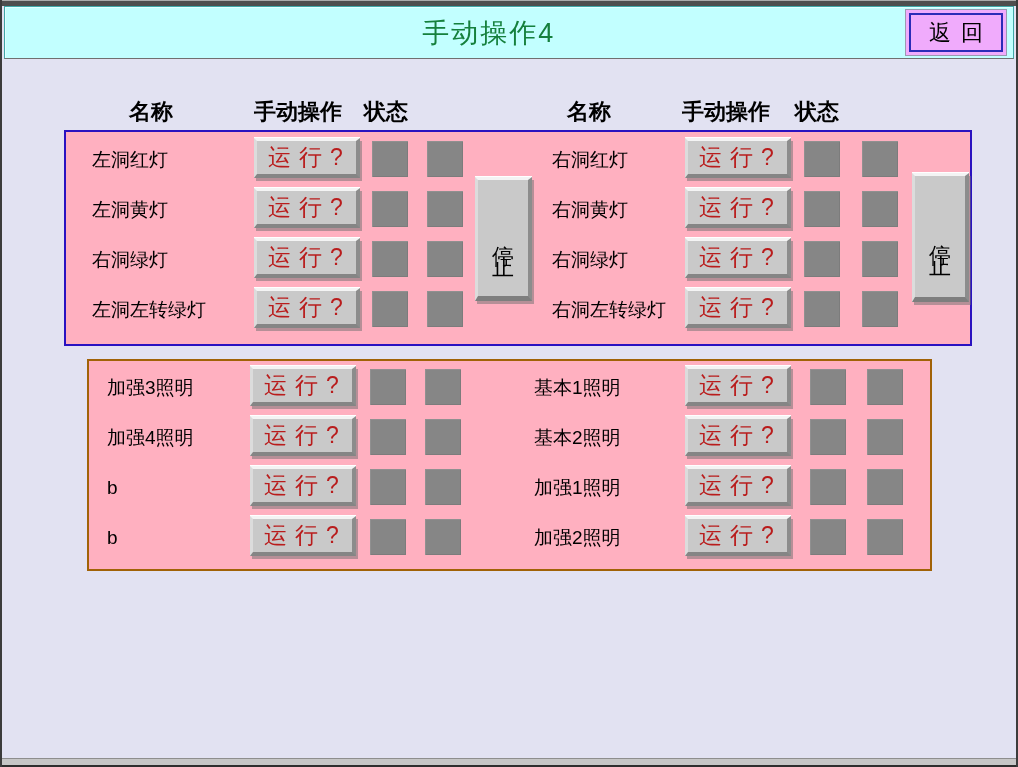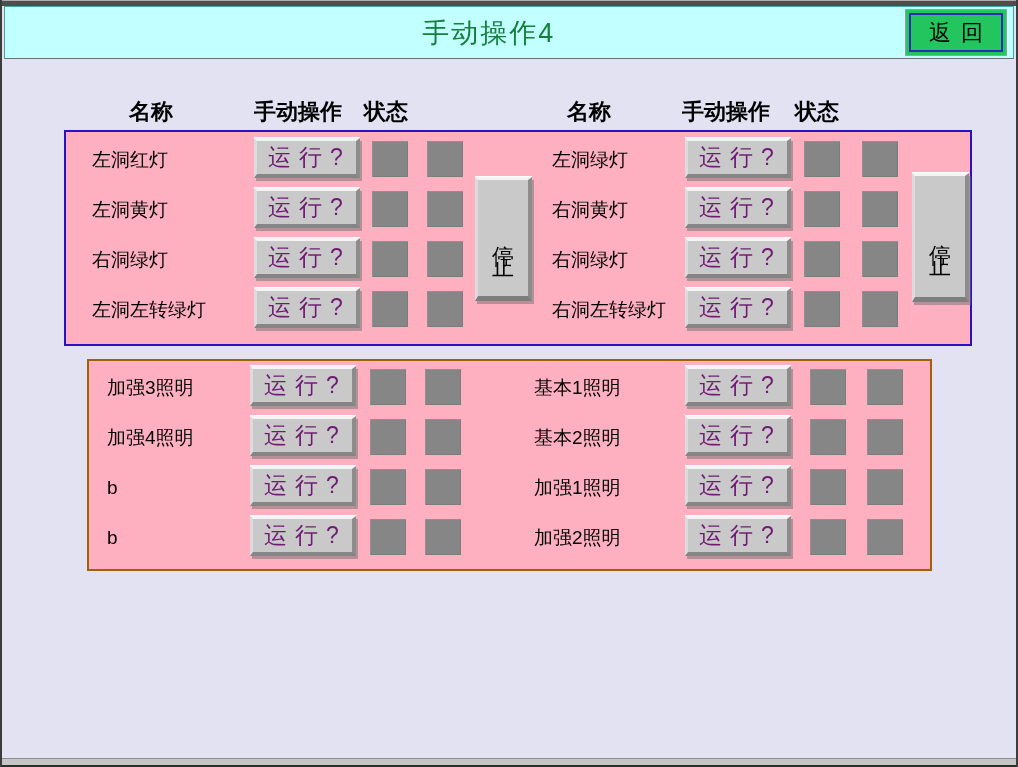--- a/index.html
+++ b/index.html
@@ -17,21 +17,21 @@
     position:absolute; top:6px; left:2px; right:2px; height:53px;
     background:#C2FFFF; border:1px solid #3FA8A8; border-bottom-color:#707070;
     box-shadow: inset 1px 1px 0 #E2FFFF;
   }
   .page-title {
     position:absolute; left:48%; top:50%; transform:translate(-50%,-50%);
     font-size:27px; color:#15803d; letter-spacing:2px; white-space:nowrap;
   }
   .back-btn {
     position:absolute; top:2px; right:6px; width:102px; height:47px;
-    background:#22c55e; border:1px solid #9A9AB0; cursor:pointer; padding:12px;
+    background:#f0abfc; border:1px solid #9A9AB0; cursor:pointer; padding:12px;
   }
   .back-btn-inner {
     position:absolute; top:3px; left:3px; right:3px; bottom:3px;
     border:2px solid #2B2BB8; display:flex; align-items:center; justify-content:center;
     font-size:22px; letter-spacing:10px; padding-left:10px; color:#000;
     font-family:"Liberation Sans", sans-serif;
   }
   .col-head {
     position:absolute; top:97px; font-size:22px; font-weight:bold; color:#000; white-space:nowrap;
   }
@@ -40,21 +40,21 @@
   }
   .panel1 { left:62px; top:130px; width:908px; height:216px; border:2px solid #2A12C0; }
   .panel2 { left:85px; top:359px; width:845px; height:212px; border:2px solid #a16207; }
   .row { position:absolute; left:0; right:8px; height:44px; }
   .rlabel {
     position:absolute; top:50%; transform:translateY(-50%);
     font-size:19px; color:#000; white-space:nowrap;
   }
   .run {
     position:absolute; top:0; width:106px; height:40px;
-    background:#C9C9C9; color:#701a75;
+    background:#C9C9C9; color:#b91c1c;
     border-top:3px solid #F4F4F4; border-left:3px solid #DCDCDC;
     border-right:4px solid #8C8C8C; border-bottom:4px solid #858585;
     box-shadow: 2px 3px 0 rgba(110,110,110,0.5), 0 -1px 0 #FFFFFF;
     font-size:23px; letter-spacing:8px; padding-left:6px; white-space:nowrap;
     font-family:"Liberation Sans", sans-serif; cursor:pointer; line-height:1;
   }
   .sq { position:absolute; top:3px; width:36px; height:36px; background:#868686;
         box-shadow: inset 1px 1px 0 #909090, inset -1px -1px 0 #7C7C7C; }
   
   .p1L .rlabel { left:26px; }  .p1L .run { left:188px; }
@@ -125,21 +125,21 @@
       <span class="sq sq2"></span>
     </div>
     <div class="row p1L" style="top:156px">
       <span class="rlabel">左洞左转绿灯</span>
       <button class="run">运行?</button>
       <span class="sq sq1"></span>
       <span class="sq sq2"></span>
     </div>
 
     <div class="row p1R" style="top:6px">
-      <span class="rlabel">左洞绿灯</span>
+      <span class="rlabel">右洞红灯</span>
       <button class="run">运行?</button>
       <span class="sq sq1"></span>
       <span class="sq sq2"></span>
     </div>
     <div class="row p1R" style="top:56px">
       <span class="rlabel">右洞黄灯</span>
       <button class="run">运行?</button>
       <span class="sq sq1"></span>
       <span class="sq sq2"></span>
     </div>

